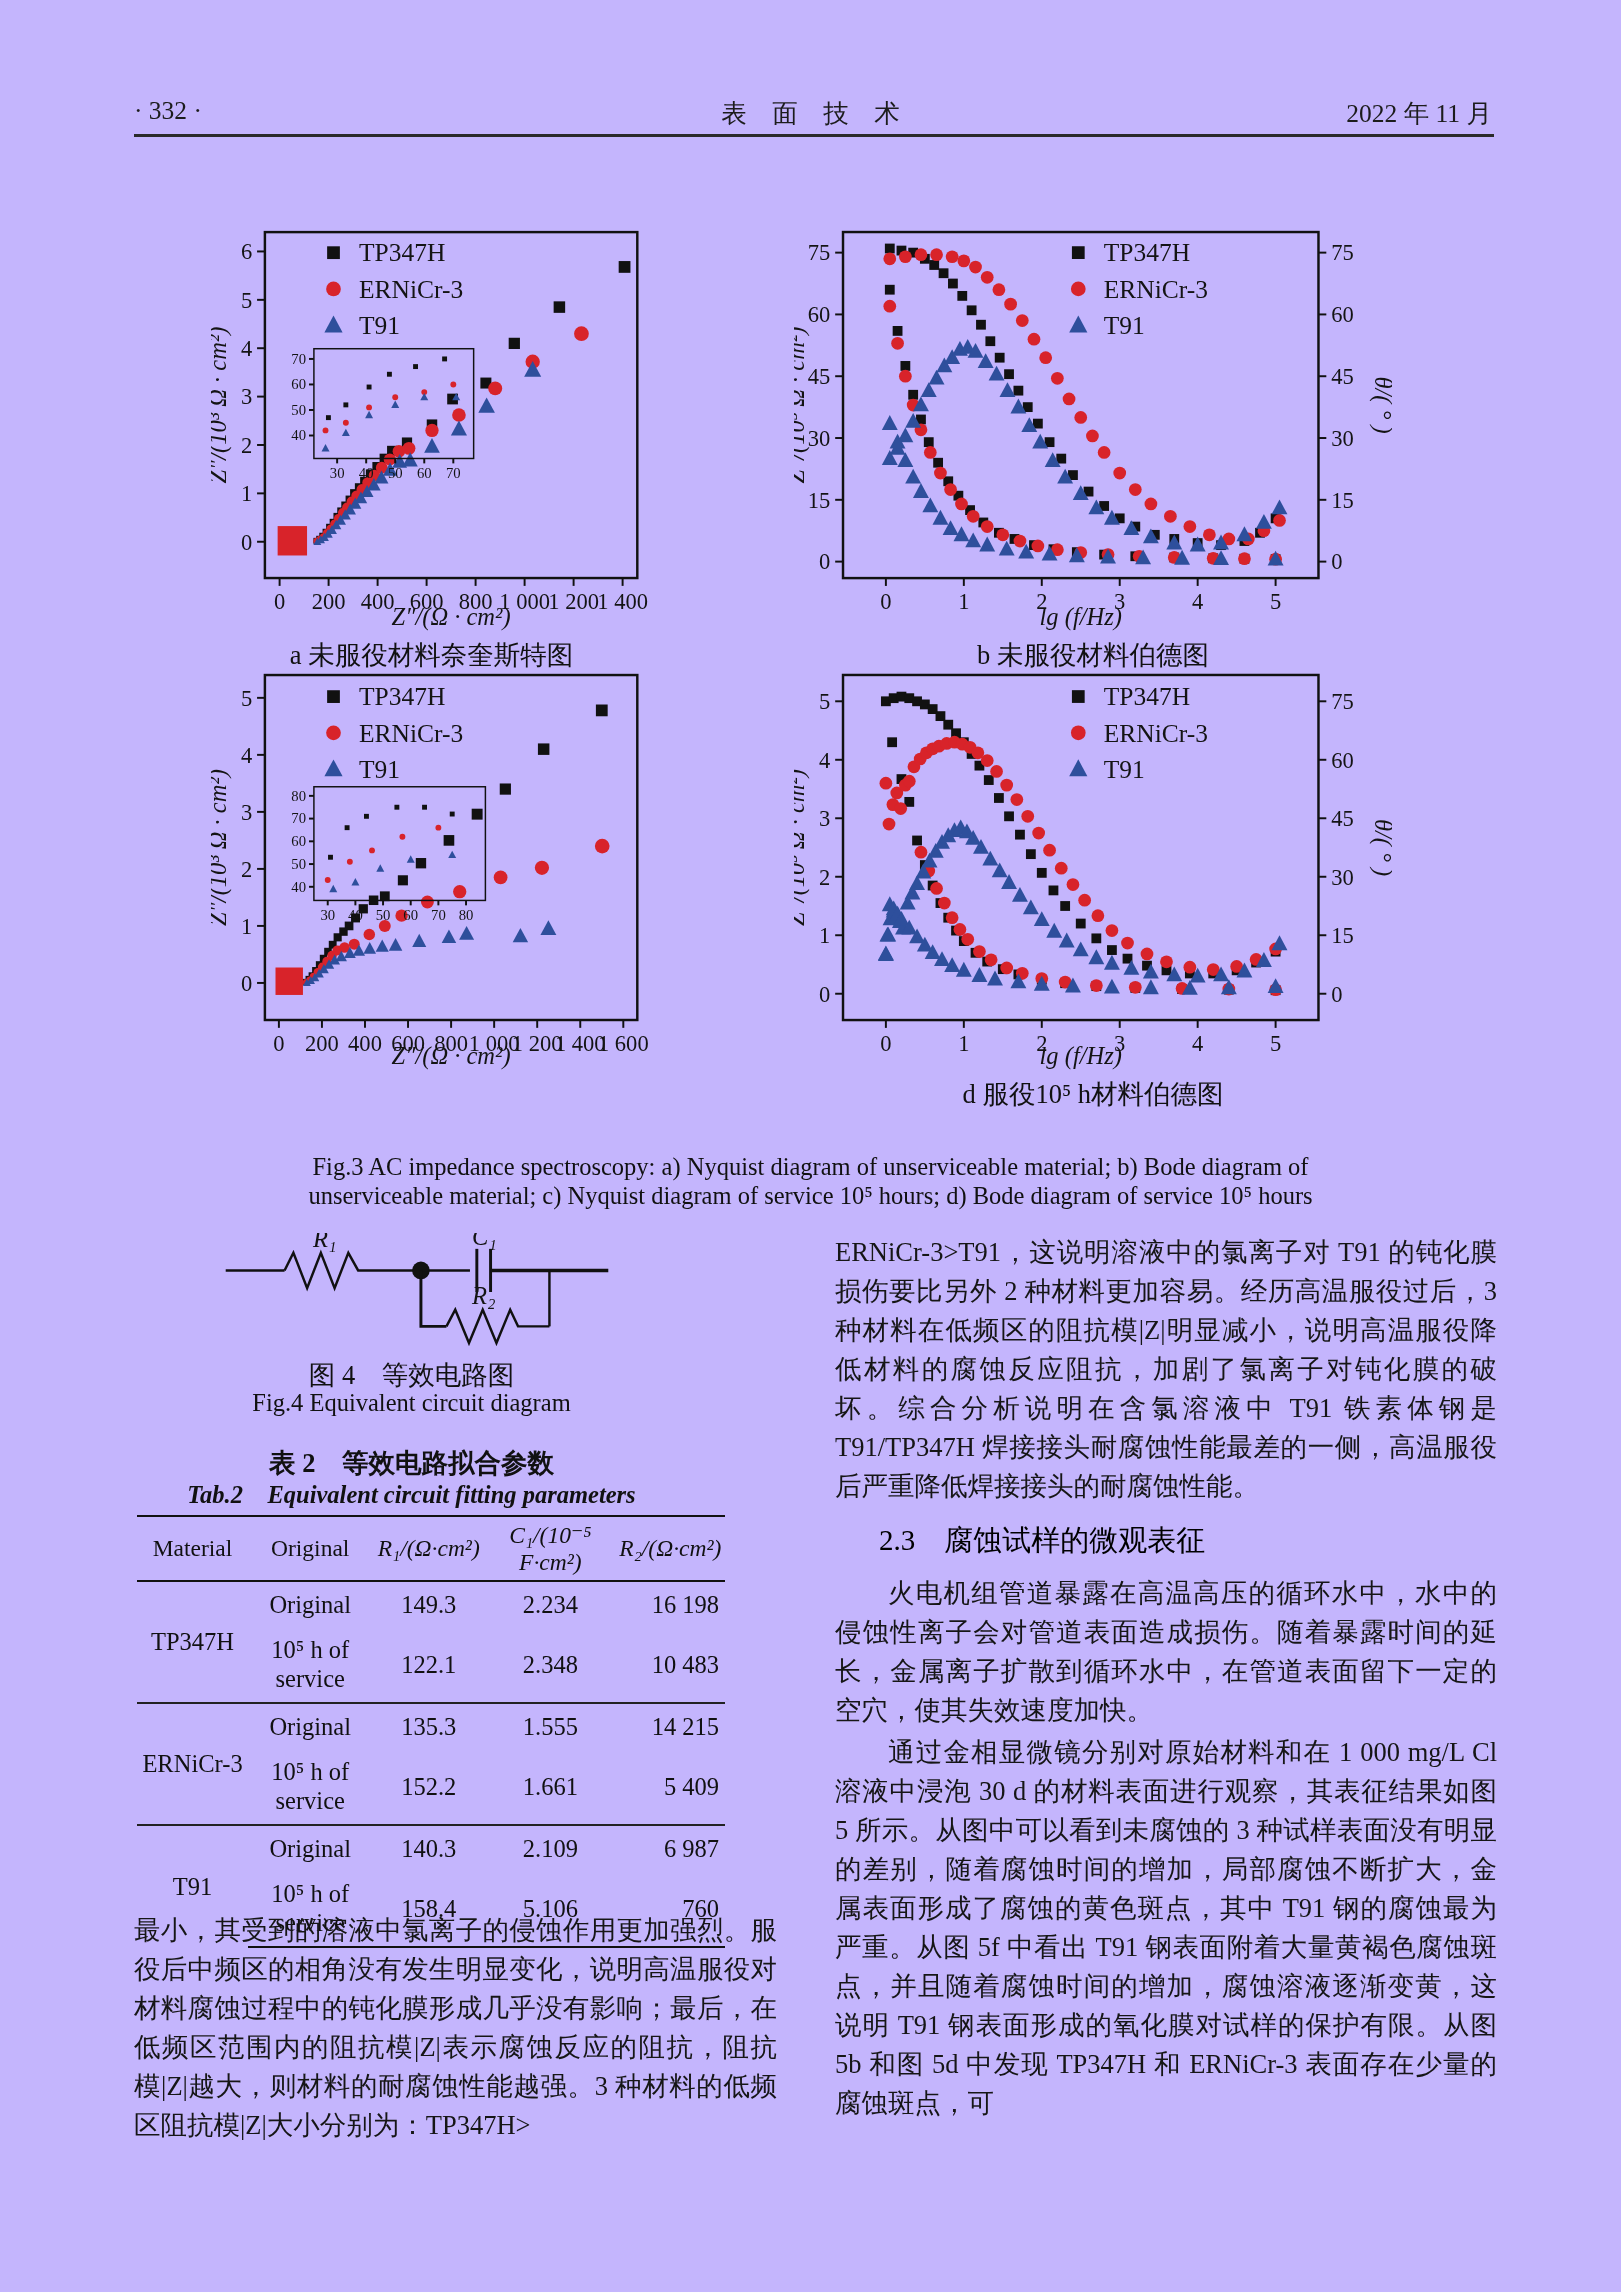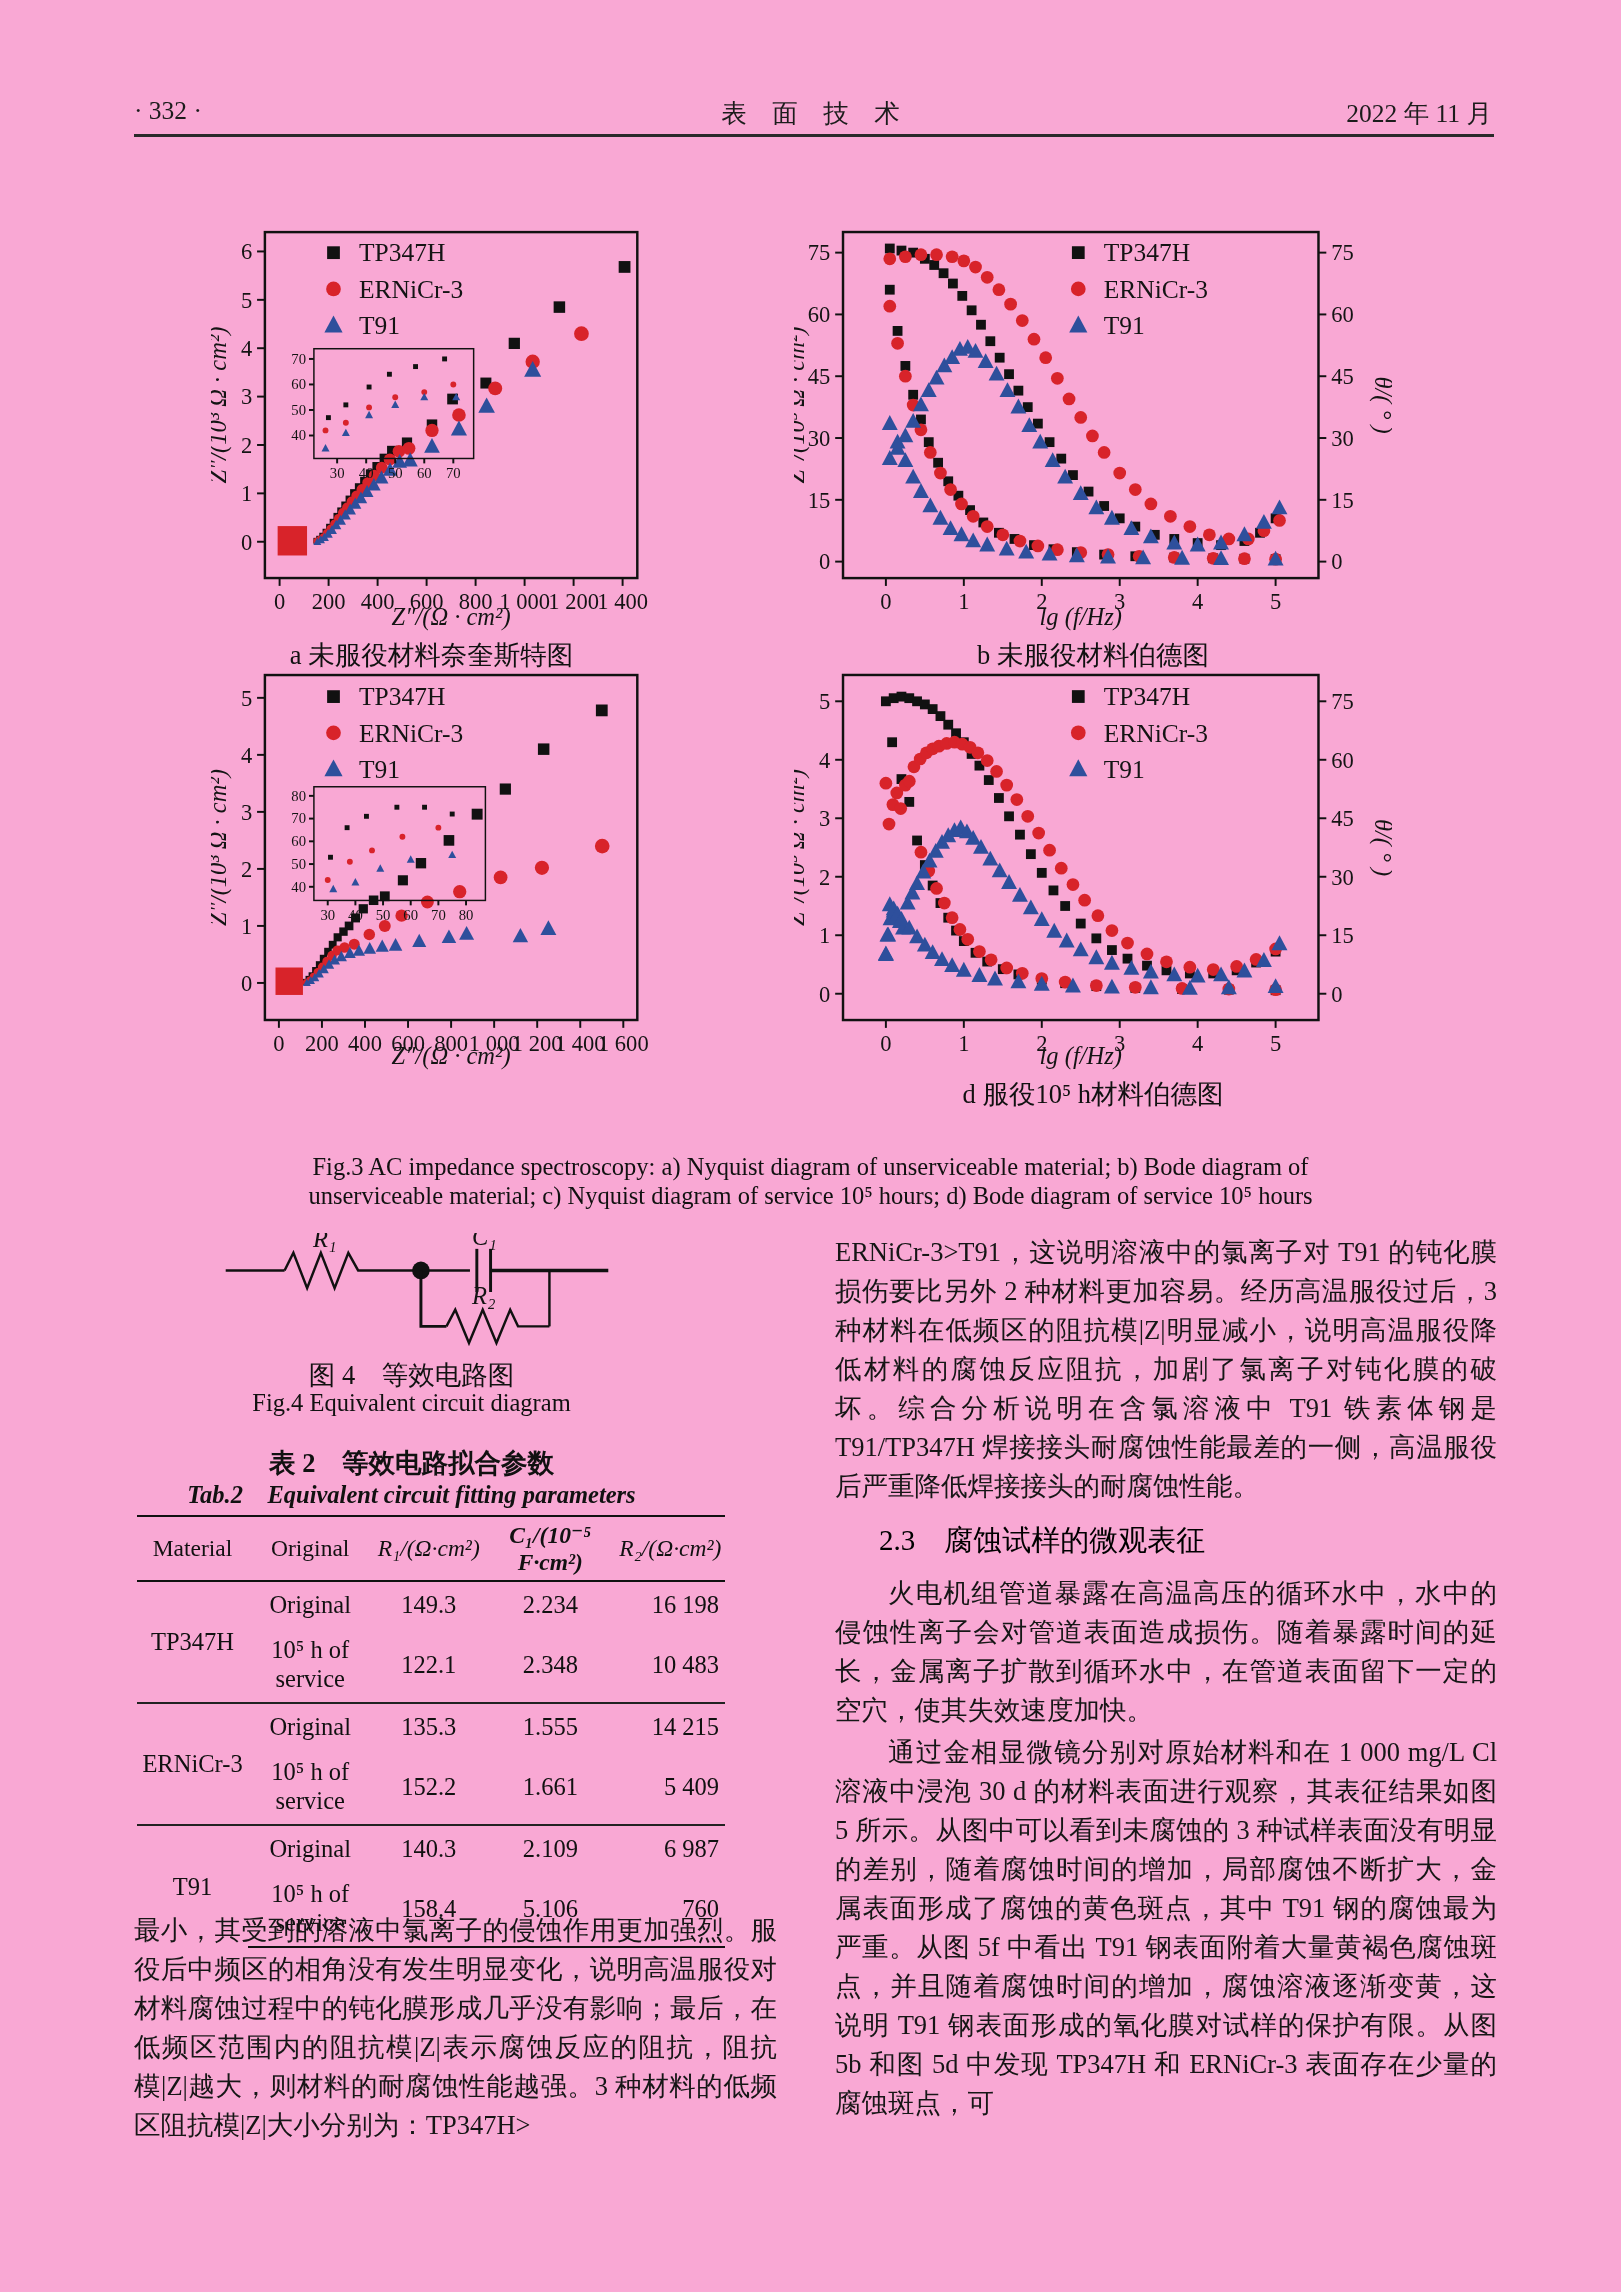--- a/index.html
+++ b/index.html
@@ -1,16 +1,16 @@
 <!DOCTYPE html>
 <html><head>
 <meta charset="utf-8">
 <style>
   html,body{margin:0;padding:0;background:#888;}
-  #page{position:relative;width:1621px;height:2293px;background:#f9a8d4;margin:0 auto;
+  #page{position:relative;width:1621px;height:2293px;background:#c4b5fd;margin:0 auto;
         font-family:"Liberation Serif","DejaVu Serif",serif;color:#151515;overflow:hidden;}
   .abs{position:absolute;}
   .hdr{font-size:25.5px;color:#1c1c1c;}
   .rule{background:#2a2a2a;height:2.9px;}
   .cap{font-size:24.5px;text-align:center;color:#111;}
   .capzh{font-size:26.5px;text-align:center;color:#111;}
   .capbold{font-weight:bold;}
   .para{font-size:26.5px;line-height:39px;text-align:justify;color:#161616;}
   .indent{text-indent:2em;}
   .sechead{font-size:29px;font-weight:normal;color:#000;margin-left:44px;}
@@ -771,21 +771,21 @@
   <div class="abs cap" style="left:137px;width:549px;top:1389px;">Fig.4 Equivalent circuit diagram</div>
 
   <div class="abs capzh capbold" style="left:137px;width:549px;top:1445px;">表 2　等效电路拟合参数</div>
   <div class="abs cap capbold" style="left:137px;width:549px;top:1478px;font-style:italic;">Tab.2　Equivalent circuit fitting parameters</div>
   <table class="t2 abs" style="left:137px;top:1515px;">
     <thead>
         <tr class="thead-row">
           <th class="rom" style="width: 110px;">Material</th>
           <th class="rom" style="width: 127px;">Original</th>
           <th style="width: 110px;">R₁/(Ω·cm²)</th>
-          <th style="width: 135px; font-weight: bold;">C₁/(10⁻⁵ F·cm²)</th>
+          <th style="width: 135px;">C₁/(10⁻⁵ F·cm²)</th>
           <th style="width: 106px;">R₂/(Ω·cm²)</th>
         </tr>
       </thead>
     <tbody>
         <tr>
           <td rowspan="2">TP347H</td>
           <td style="height: 41px;">Original</td>
           <td style="height: 41px;">149.3</td>
           <td style="height: 41px;">2.234</td>
           <td class="num-r" style="height: 41px;">16 198</td>

